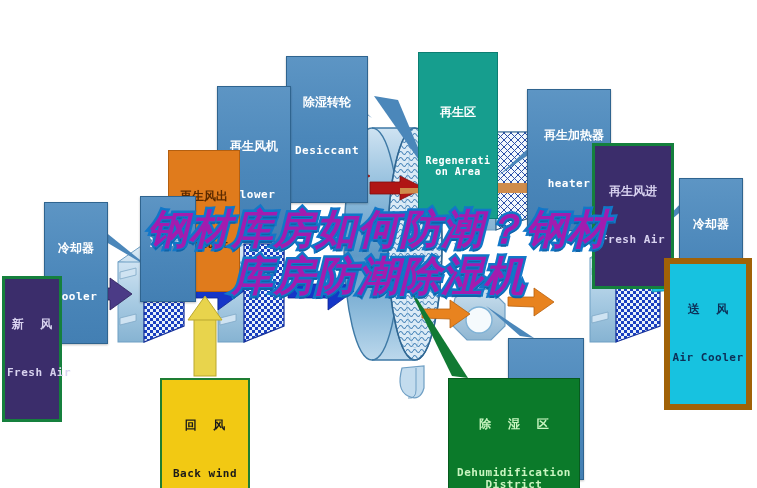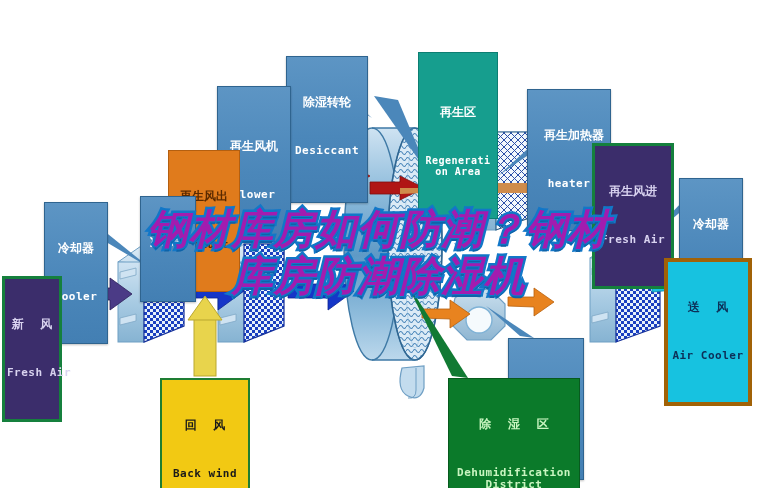--- a/index.html
+++ b/index.html
@@ -79,21 +79,21 @@
   }
   
   .lb-green {
     background: #0b7a2a;
     border: 1px solid #075a1e;
     color: #c9f5c0;
   }
   
   .lb-cyan {
     background: #17c2e0;
-    border: 4px solid #a16207;
+    border: 6px solid #a16207;
     color: #0d2f57;
   }
 
   
   #overlay-title {
     position: absolute;
     left: 0;
     top: 206px;
     width: 757px;
     text-align: center;

